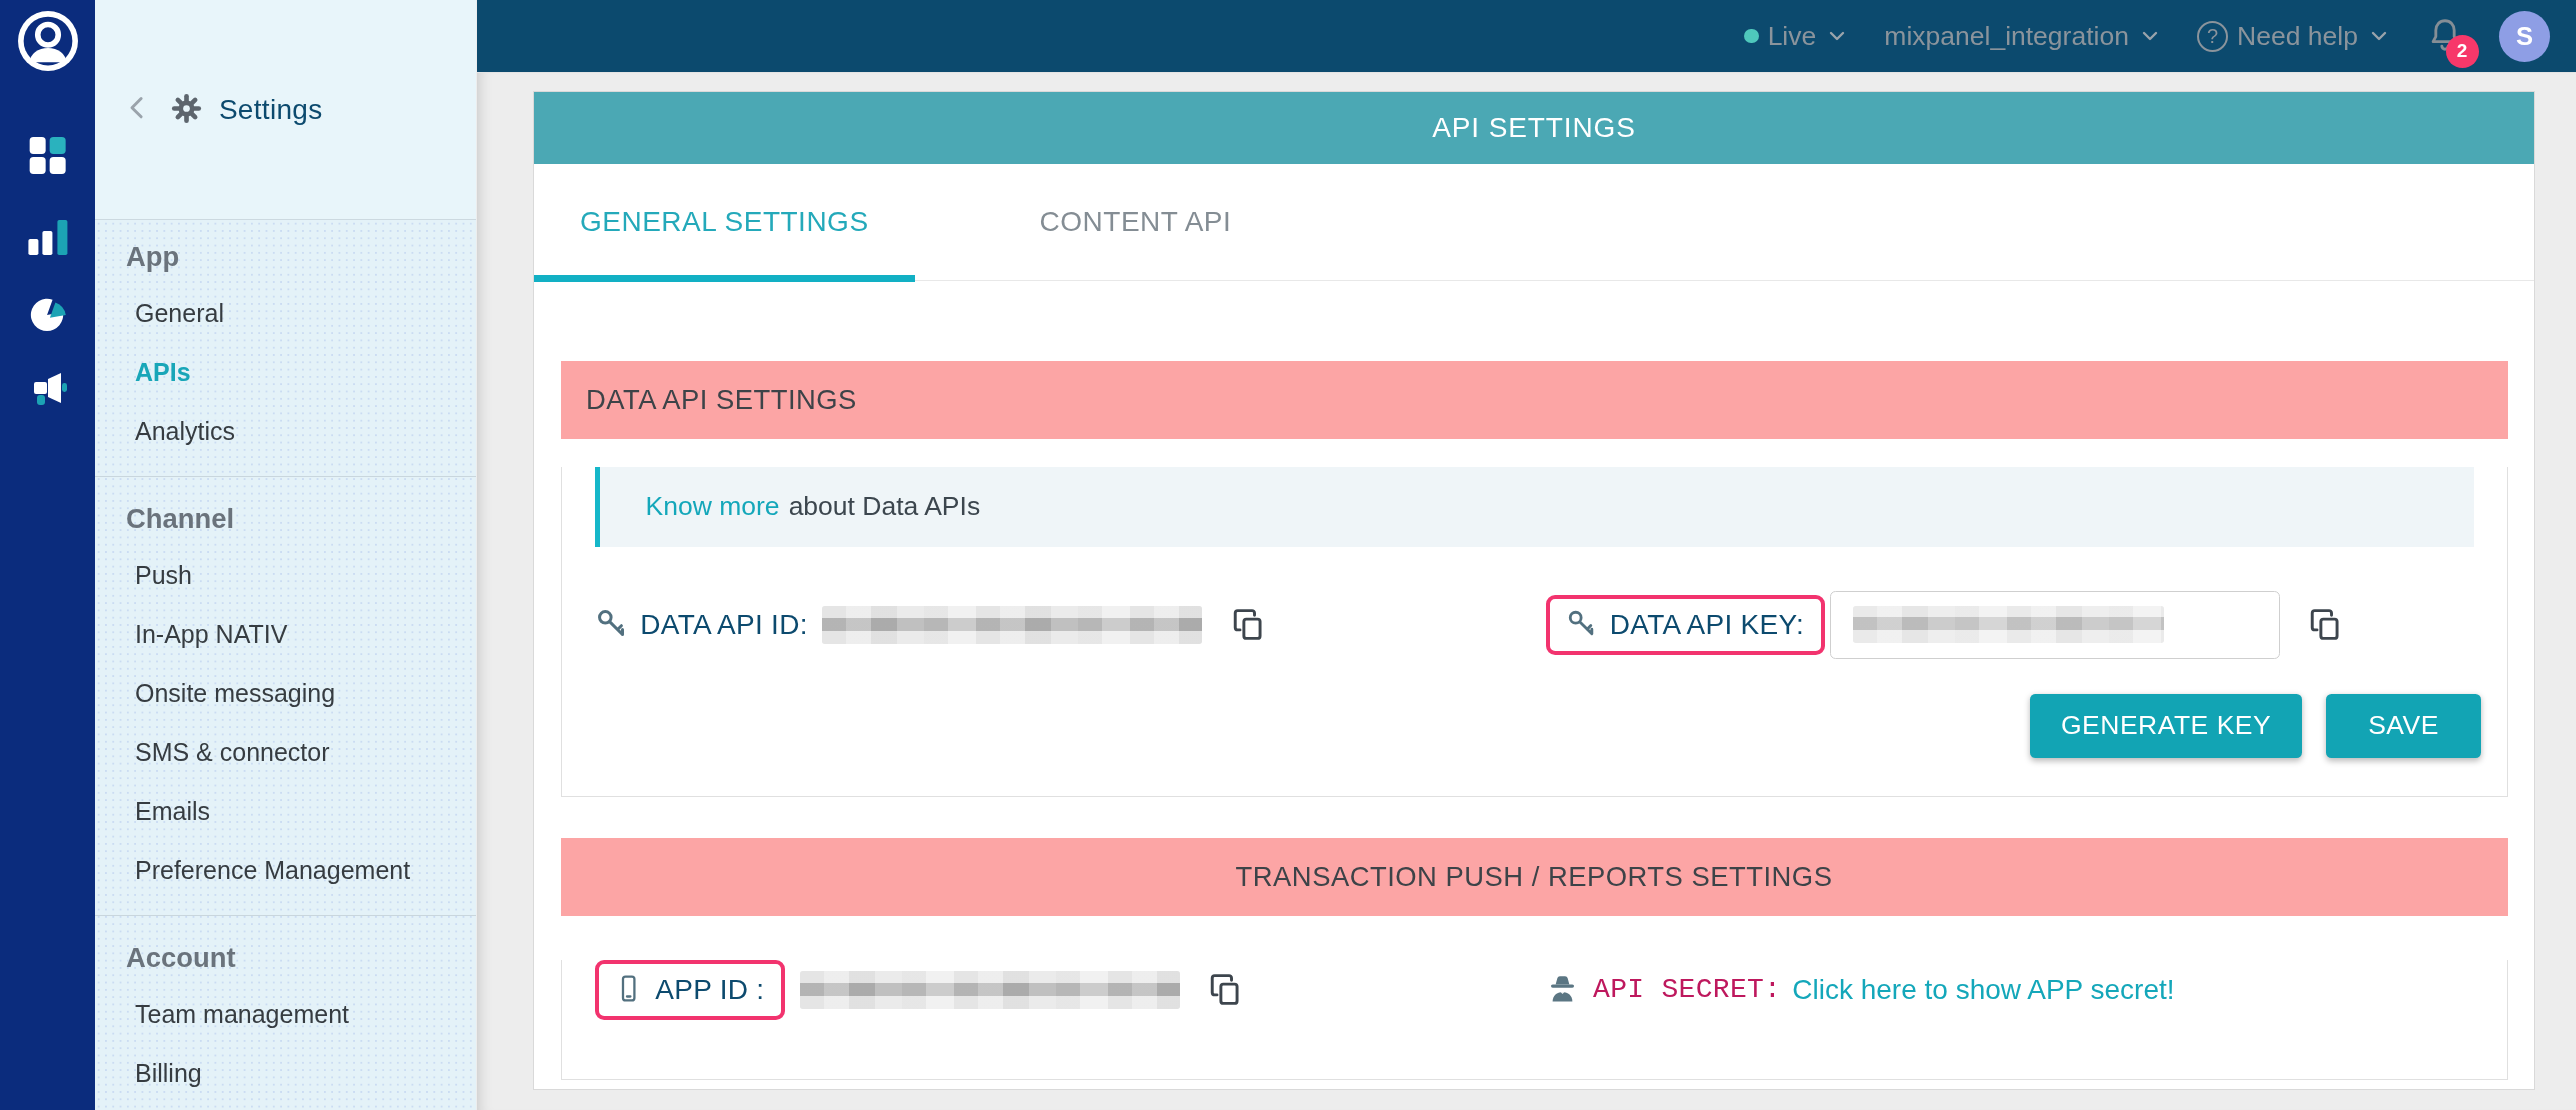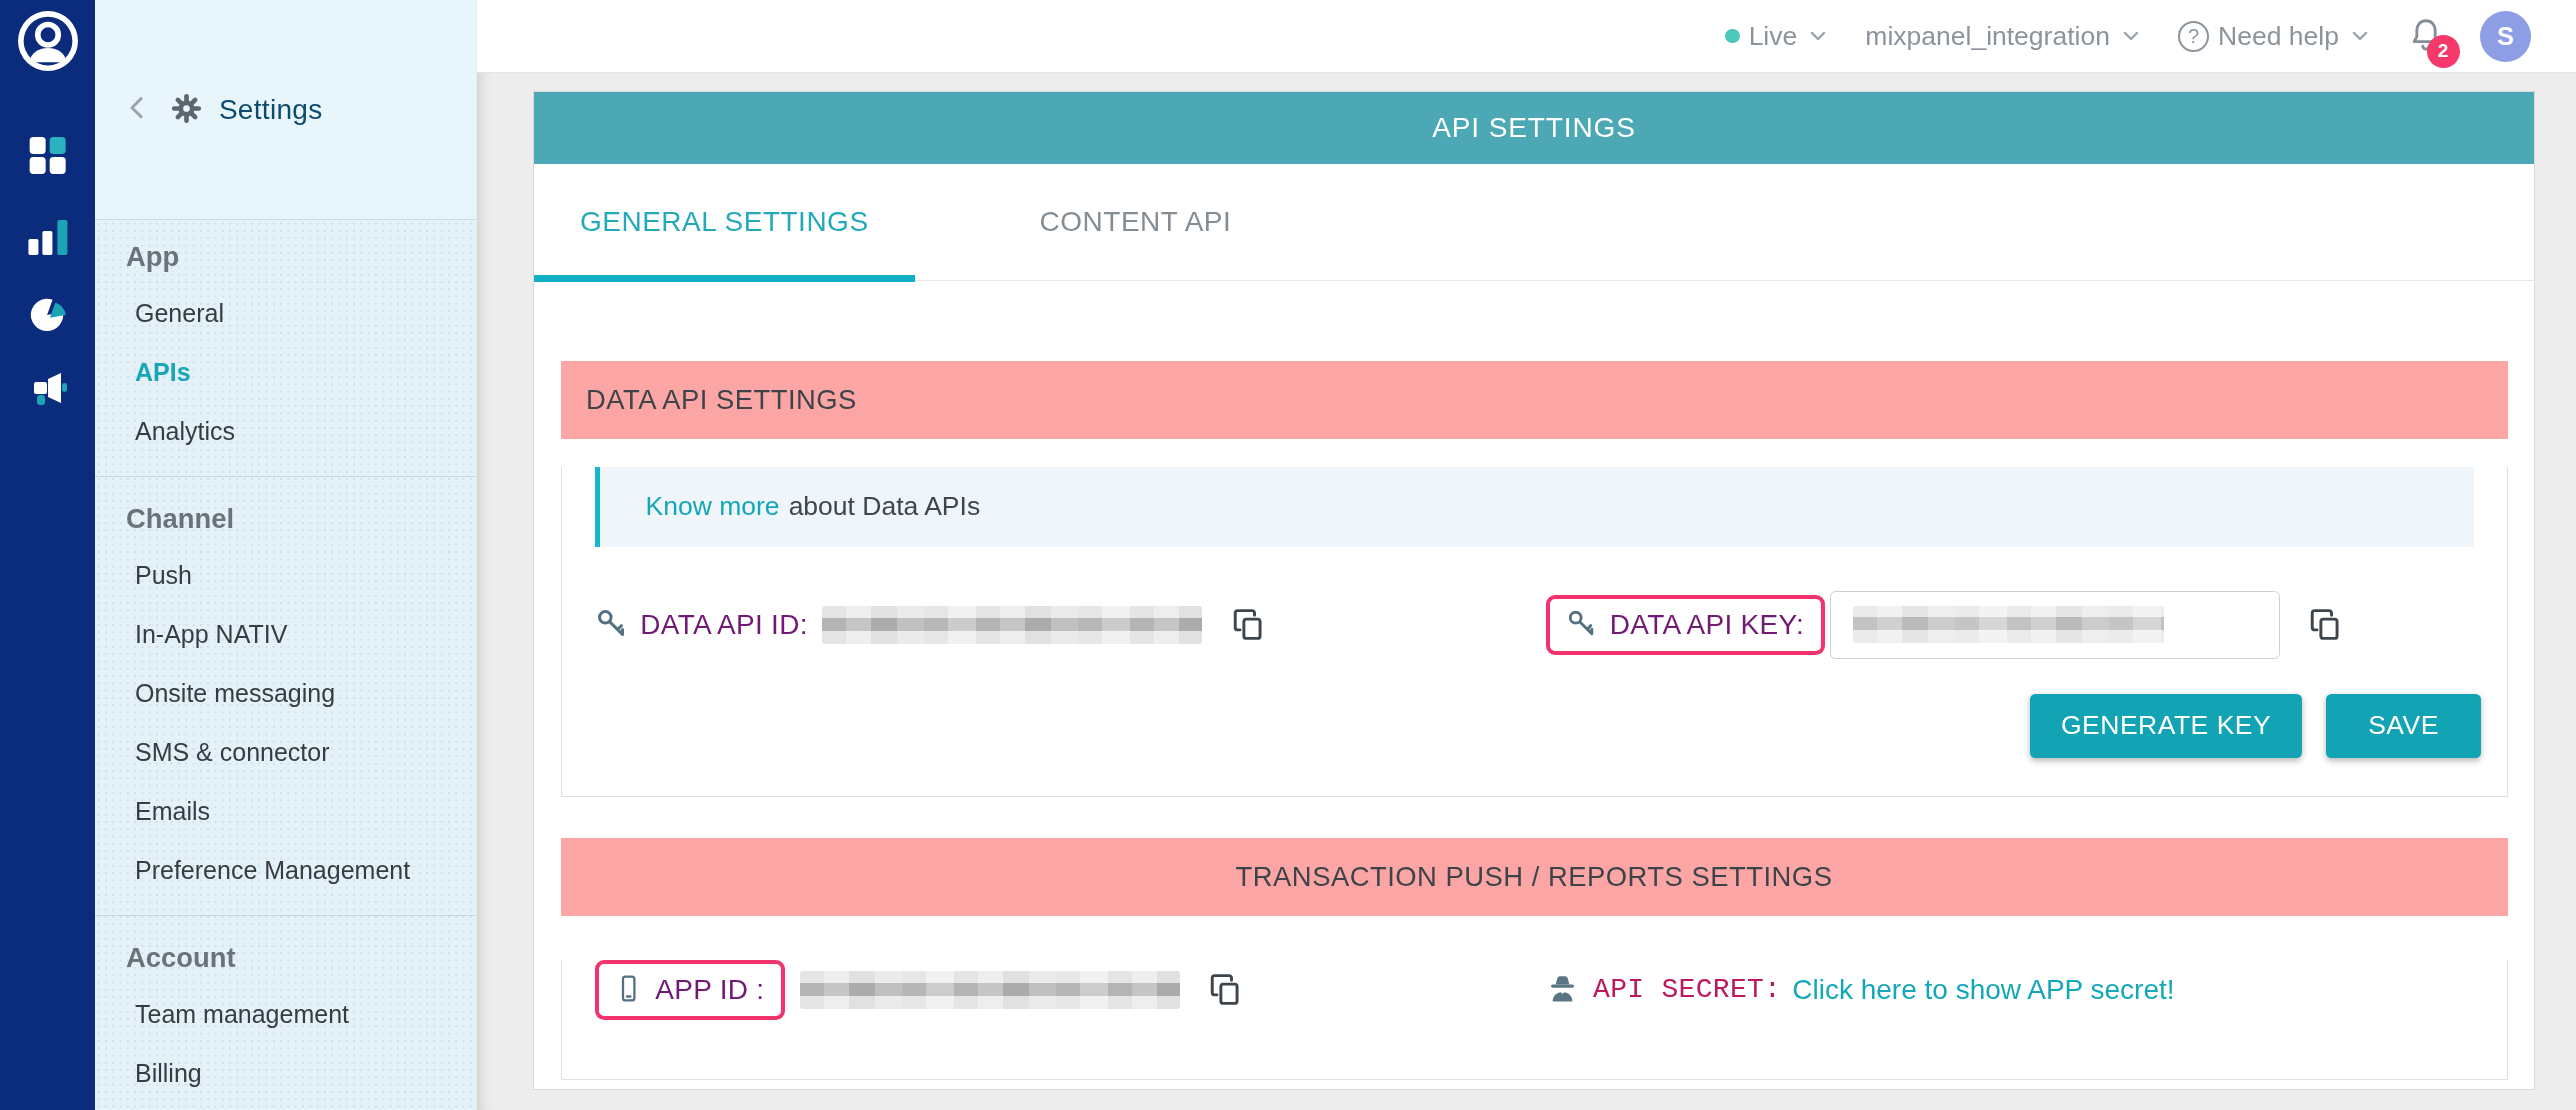--- a/index.html
+++ b/index.html
@@ -25,22 +25,22 @@
   .side-head .gear { margin-left: 20px; }
   .side-nav { height: 891px; background-color: #e4f2f8;
     background-image: radial-gradient(rgba(100,130,220,.20) 1.3px, transparent 1.4px);
     background-size: 7.3px 7.3px; padding-top: 9.1px; }
   .side-sec-head { height: 55px; line-height: 55px; padding-left: 31px; font-size: 27.4px; font-weight: bold; color: #6a737c; }
   .side-item { height: 59px; line-height: 59px; padding-left: 40px; font-size: 25px; color: #363c41; cursor: pointer; }
   .side-item.active { color: #18a6b8; font-weight: bold; }
   .side-div { border-top: 0.9px solid #c9d6dd; margin: 14.6px 0; }
 
   
-  .topbar { position: absolute; left: 477px; top: 0; right: 0; height: 73px; background: #ffffff; border-bottom: 1.8px solid #e4e4e4;
-    display: flex; align-items: center; justify-content: flex-end; gap: 35px; padding-right: 45px; z-index: 3; }
+  .topbar { position: absolute; left: 477px; top: 0; right: 0; height: 73px; background: #0c4a6e; border-bottom: 1.8px solid #e4e4e4;
+    display: flex; align-items: center; justify-content: flex-end; gap: 35px; padding-right: 26px; z-index: 3; }
   .tb-item { display: flex; align-items: center; gap: 9.1px; font-size: 26.5px; color: #8b949c; cursor: pointer; }
   .dot { width: 14.6px; height: 14.6px; border-radius: 50%; background: var(--live-dot, #4fc8bc); }
   .help-circle { width: 31px; height: 31px; border: 2.3px solid #8b949c; border-radius: 50%; display: flex; align-items: center; justify-content: center; font-size: 20px; color: #8b949c; }
   .bell-wrap { position: relative; cursor: pointer; }
   .badge { position: absolute; right: -14.6px; bottom: -11px; width: 33px; height: 33px; border-radius: 50%;
     background: var(--badge-red, #f7386a); color: #fff; font-size: 19px; font-weight: bold; display: flex; align-items: center; justify-content: center; }
   .avatar { width: 51px; height: 51px; border-radius: 50%; background: var(--avatar-bg, #8e9ee5); color: #fff; font-size: 25.6px; font-weight: bold;
     display: flex; align-items: center; justify-content: center; cursor: pointer; }
 
   
@@ -64,21 +64,21 @@
   .panel.p1 { padding-bottom: 38px; }
   .panel.p2 { padding-bottom: 59px; }
 
   .banner { margin: 27.4px 33px 0; height: 80px; background: #eff5f8; border-left: 5.5px solid #15b7c9;
     display: flex; align-items: center; padding-left: 46px; font-size: 26.5px; color: #3c464e; }
   .banner .link { color: #14a7ba; margin-right: 9.1px; cursor: pointer; }
 
   .kv-row { display: flex; align-items: center; margin: 44px 33px 0; }
   .kv-left { flex: 0 0 951px; display: flex; align-items: center; }
   .kv-right { display: flex; align-items: center; }
-  .field-label { font-size: 28px; color: #701a75; letter-spacing: 0.3px; margin-left: 12.8px; white-space: nowrap; }
+  .field-label { font-size: 28px; color: #0c4a6e; letter-spacing: 0.3px; margin-left: 12.8px; white-space: nowrap; }
   .pink-box { border: 4.6px solid var(--pink, #f2336e); border-radius: 9.1px; padding: 9.1px 16.5px; display: flex; align-items: center; }
 
   .redact { height: 38px; width: 380px; border-radius: 2.7px; margin-left: 14.6px;
     background-image:
       repeating-linear-gradient(0deg, rgba(255,255,255,.55) 0 12.8px, rgba(0,0,0,.09) 12.8px 25.6px),
       repeating-linear-gradient(90deg, #c6c6c6 0 24px, #d9d9d9 24px 49px, #bcbcbc 49px 75px, #d3d3d3 75px 102px, #c9c9c9 102px 126px, #e0e0e0 126px 154px);
   }
   .key-input { width: 450px; height: 68px; border: 1.8px solid #cfcfcf; border-radius: 5.5px; background: #fff;
     display: flex; align-items: center; padding: 0 22px; margin-left: 5.5px; }
   .key-input .redact { width: 311px; height: 37px; margin-left: 0; opacity: .8; }

